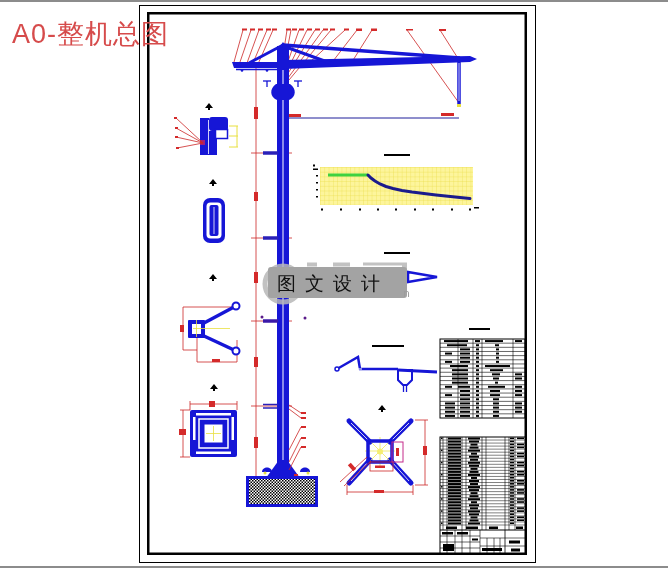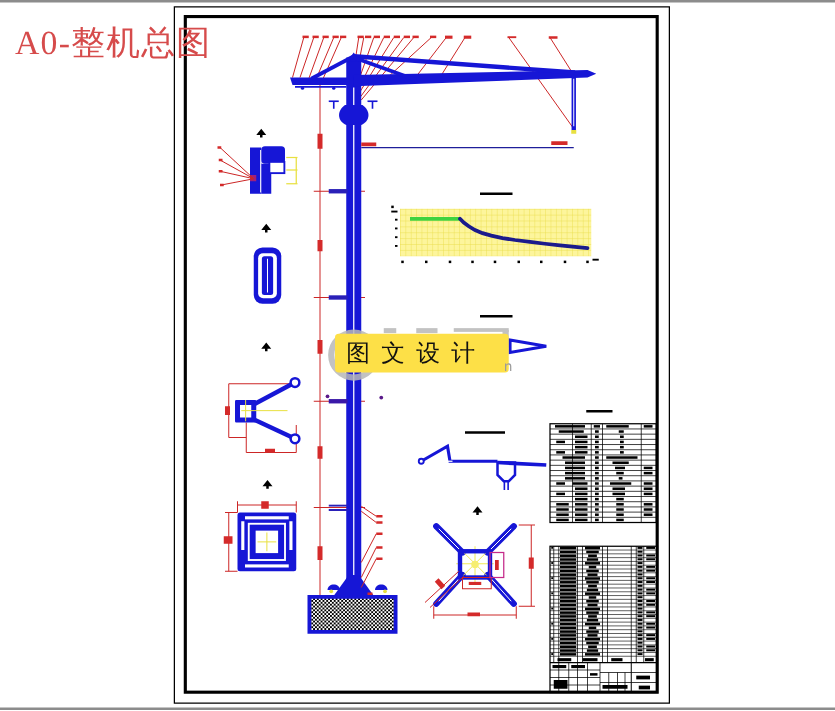--- a/index.html
+++ b/index.html
@@ -1,26 +1,26 @@
 <!DOCTYPE html>
 <html><head>
 <meta charset="utf-8">
 <style>
   html, body { margin: 0; padding: 0; background: #ffffff; }
   body { width: 668px; height: 569px; position: relative; overflow: hidden; font-family: "DejaVu Serif", serif; }
   #canvas { position: absolute; left: 0; top: 0; }
   .title {
     position: absolute; left: 12px; top: 18px;
-    font-family: Liberation Serif, serif;
+    font-family: Liberation Sans, sans-serif;
     font-size: 27px; line-height: 32px; letter-spacing: 1px;
     color: #d64b4b; white-space: nowrap;
   }
   .wm-box {
     position: absolute; left: 268px; top: 267px; width: 139px; height: 31px;
-    background: #fde047; border-radius: 3px;
+    background: #a3a3a3; border-radius: 3px;
   }
   .wm-text {
     position: absolute; left: 9px; top: 5px;
     font-family: "DejaVu Serif", serif; font-size: 19px; line-height: 22px;
     letter-spacing: 9px; color: #111111; white-space: nowrap;
   }
   .wm-glyph {
     position: absolute; left: 403px; top: 288px;
     font-family: "DejaVu Sans", sans-serif; font-size: 11px; line-height: 12px;
     color: #9c9c9c;

